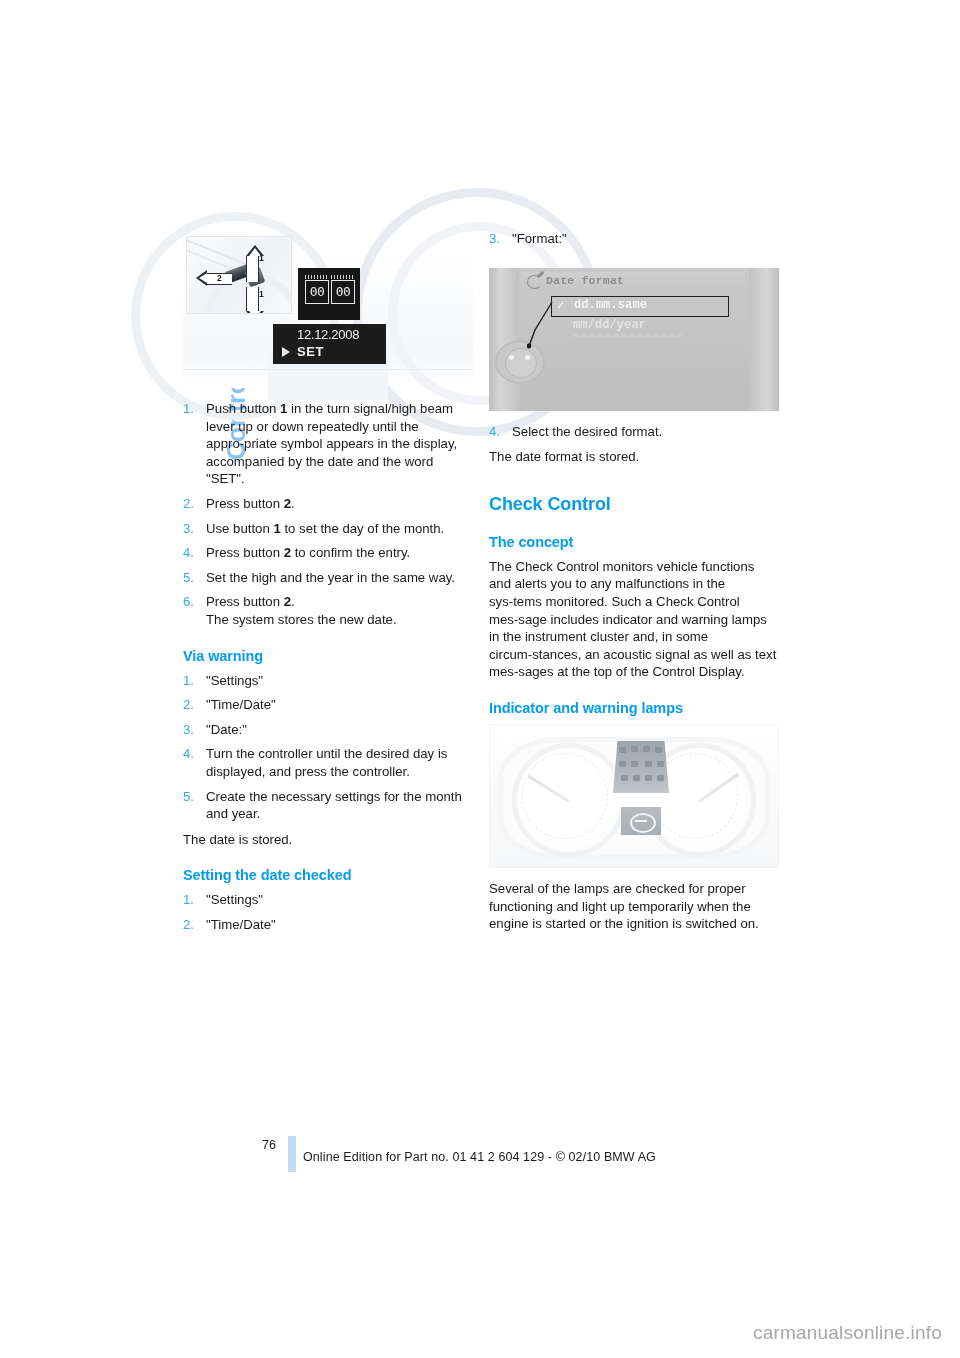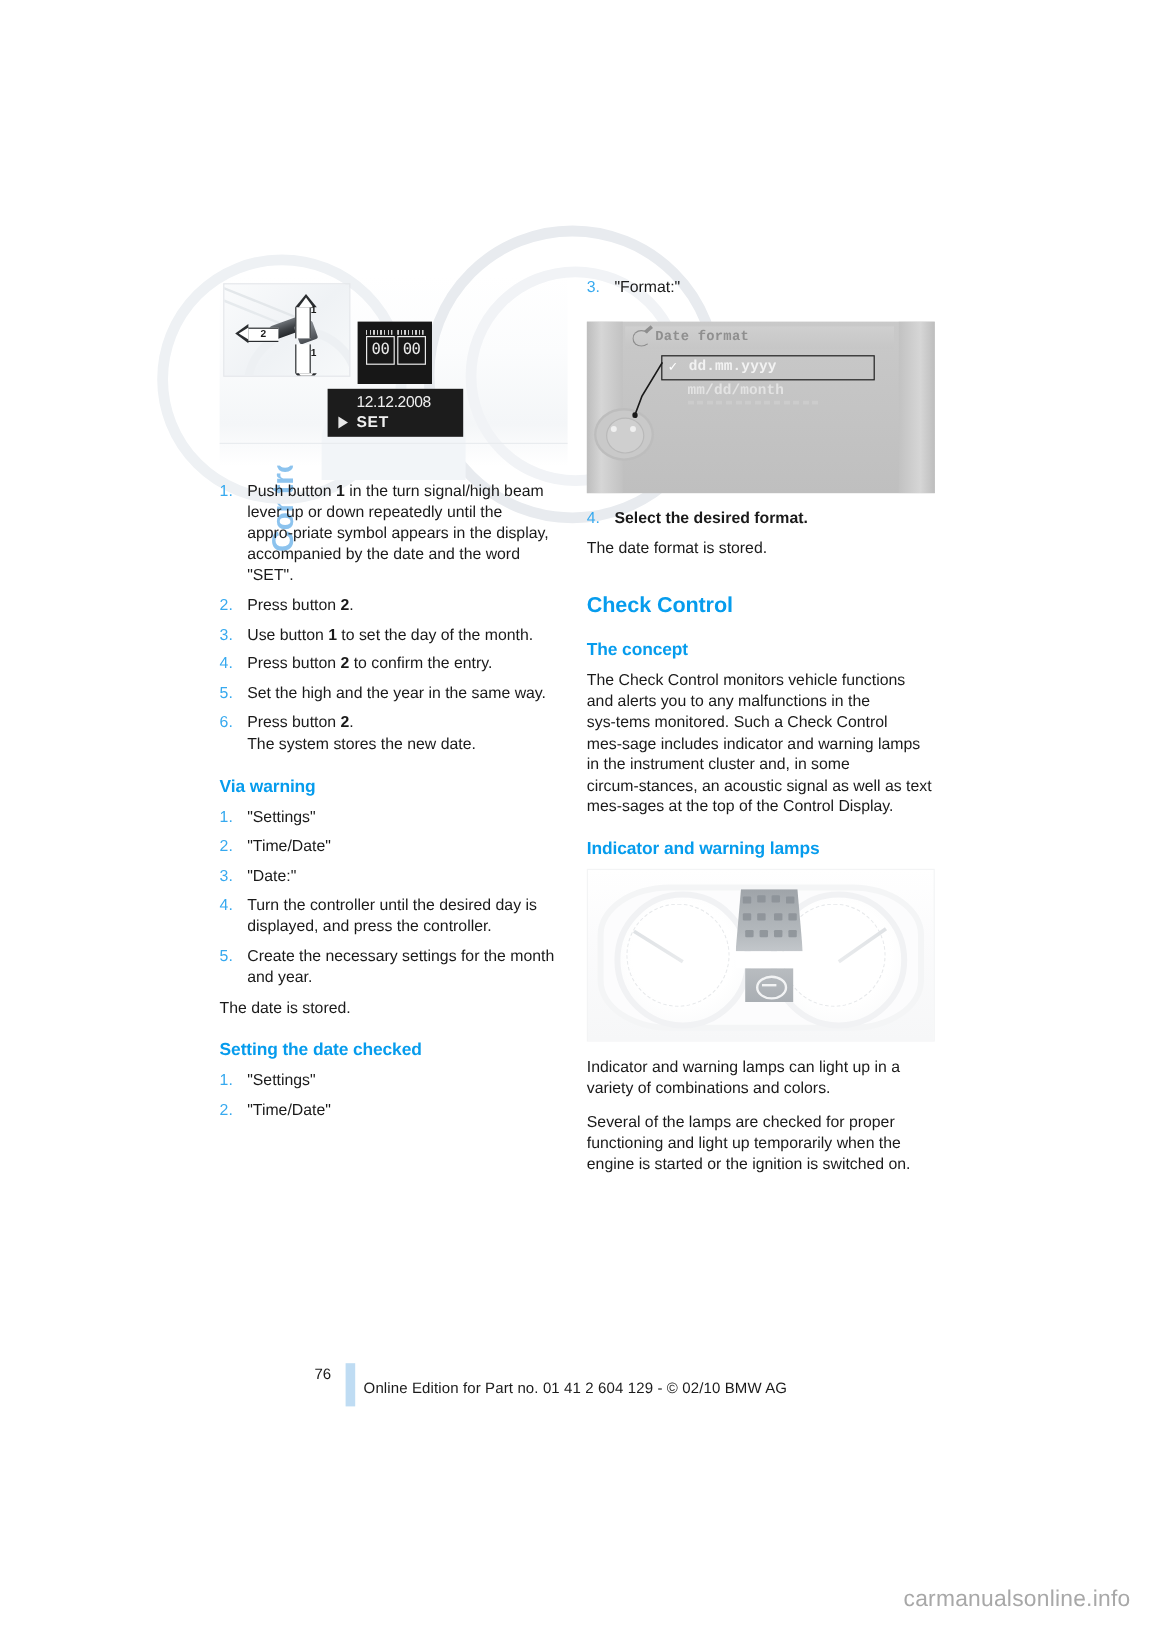--- a/index.html
+++ b/index.html
@@ -98,21 +98,21 @@
     counter-increment: stepc;
     content: counter(stepc) ".";
     position: absolute;
     left: 0;
     top: 0;
     color: #36a9ef;
     font-weight: normal;
     font-size: 13.2px;
   }
   ol.steps.start2 { counter-reset: stepc 2; }
-  ol.steps.start3 { counter-reset: stepc 3; font-weight: bold; }
+  ol.steps.start3 { counter-reset: stepc 3; }
   ol.steps > li b { font-weight: bold; }
   .step-sub { display: block; }
 
   
   .figure {
     position: relative;
     margin: 0 0 12px 0;
   }
   .figure .fig-id {
     position: absolute;
@@ -716,23 +716,23 @@
         <div class="side-band left"></div>
         <div class="side-band right"></div>
 
         <div class="hdr">
           <div class="hdr-icon"></div>
           <div class="hdr-text">Date format</div>
         </div>
 
         <div class="opt-sel">
           <span class="check">✓</span>
-          <span class="txt">dd.mm.yyyy</span>
-        </div>
-        <div class="opt-2">mm/dd/month</div>
+          <span class="txt">dd.mm.same</span>
+        </div>
+        <div class="opt-2">mm/dd/year</div>
         <div class="opt-ghost"></div>
 
         <div class="ctrl-knob">
           <div class="inner"></div>
           <div class="dot d1"></div>
           <div class="dot d2"></div>
         </div>
 
         <svg class="leader" viewBox="0 0 26 50">
           <polyline points="25,2 8,30 2,46" fill="none" stroke="#1a1a1a" stroke-width="1.4"></polyline>
@@ -787,21 +787,20 @@
 
         <div class="gap-strip"></div>
 
         <div class="center-lower">
           <div class="wheel-sym"></div>
         </div>
       </div>
       <div class="fig-id"></div>
     </div>
 
-    <p class="body-text">Indicator and warning lamps can light up in a variety of combinations and colors.</p>
     <p class="body-text">Several of the lamps are checked for proper functioning and light up temporarily when the engine is started or the ignition is switched on.</p>
 
   </div>
 
   <div id="footer">
     <div id="page-number">76</div>
     <div id="footer-bar"></div>
     <div id="footer-text">Online Edition for Part no. 01 41 2 604 129 - © 02/10 BMW AG</div>
   </div>
 

